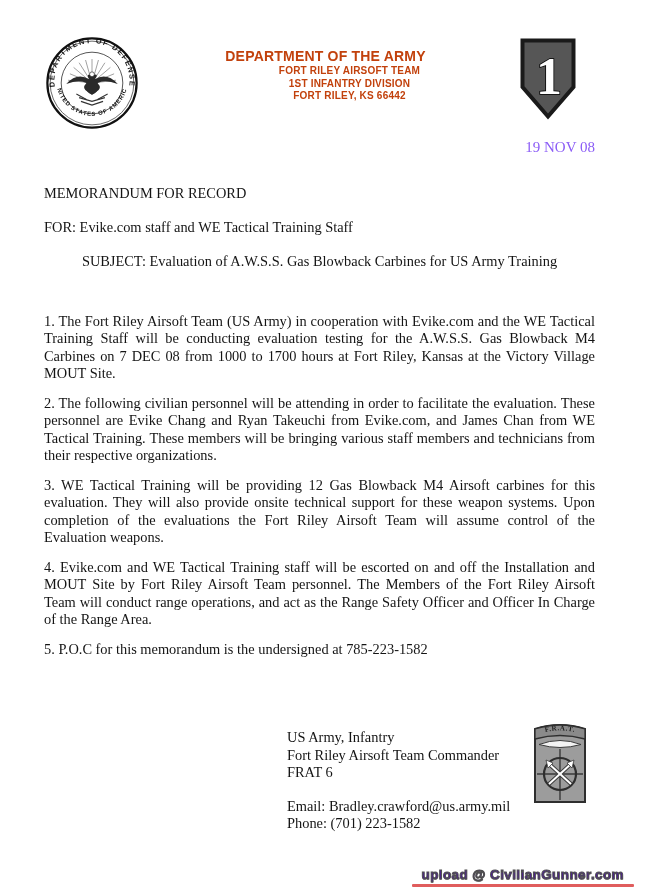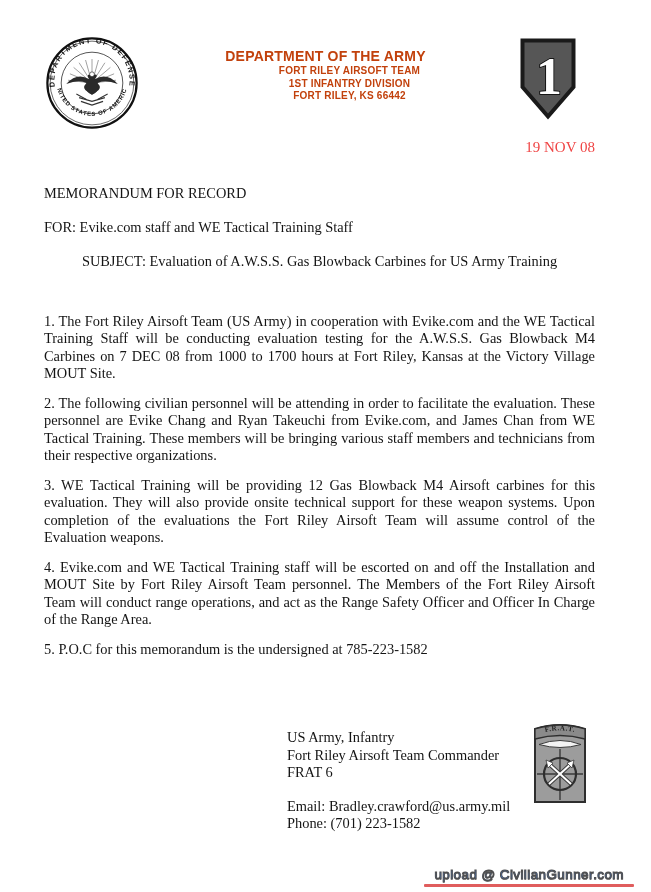--- a/index.html
+++ b/index.html
@@ -18,21 +18,21 @@
     position:absolute;left:0;right:0;top:48px;
     text-align:center;
     font-family:"Liberation Sans","DejaVu Sans",sans-serif;
     font-weight:bold;color:#c2410c;
   }
   .org-line-main{font-size:14px;line-height:17px;letter-spacing:.2px;}
   .org-line-sub{font-size:10px;line-height:12.5px;letter-spacing:.2px;padding-left:48px;}
   .div-patch{position:absolute;left:519px;top:37px;width:58px;height:83px;}
   .date-line{
     position:absolute;top:139px;right:56px;
-    font-size:15px;color:#ef4444;
+    font-size:15px;color:#8b5cf6;
   }
   
   .body-block{
     position:absolute;left:44px;right:56px;top:185px;
     font-size:14.4px;line-height:17.5px;
   }
   .memo-title{margin:0 0 16px 0;}
   .for-line{margin:0 0 17px 0;}
   .subject-line{margin:0 0 42px 0;text-align:center;}
   .para{margin:12px 0 12px 0;text-align:justify;}
@@ -43,22 +43,22 @@
   .frat-patch{position:absolute;left:532px;top:718px;width:56px;height:87px;}
   
   .watermark{
     position:absolute;right:17px;bottom:5px;
     font-family:"Liberation Sans","DejaVu Sans",sans-serif;
     text-align:center;
   }
   .watermark-text{
     display:inline-block;
     padding:0 10px;
-    font-size:13.5px;font-weight:normal;letter-spacing:.4px;
-    color:#3b82f6;
+    font-size:13.5px;font-weight:bold;letter-spacing:.4px;
+    color:#4c1d95;
     -webkit-text-stroke:1px #4f4f4f;
     text-shadow:0 1px 0 #8a8a8a;
     white-space:nowrap;
   }
   .watermark-line{height:3px;margin-top:1px;border-radius:1px;}
   svg text{font-family:"Liberation Serif","DejaVu Serif",serif;}
   .seal svg text{font-family:"Liberation Sans","DejaVu Sans",sans-serif;}
 </style>
 </head>
 <body>

